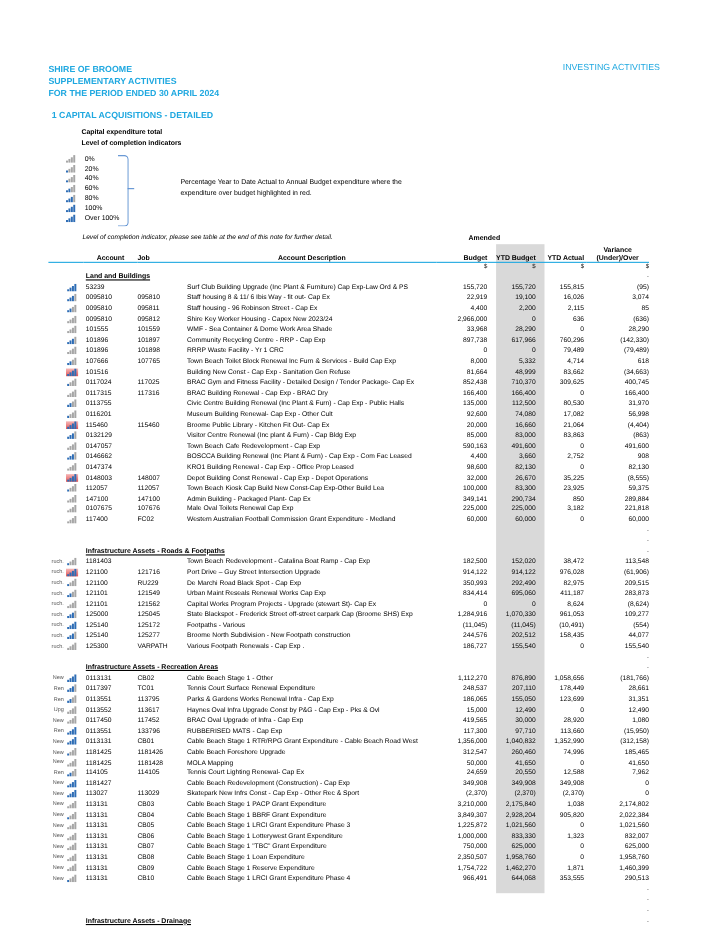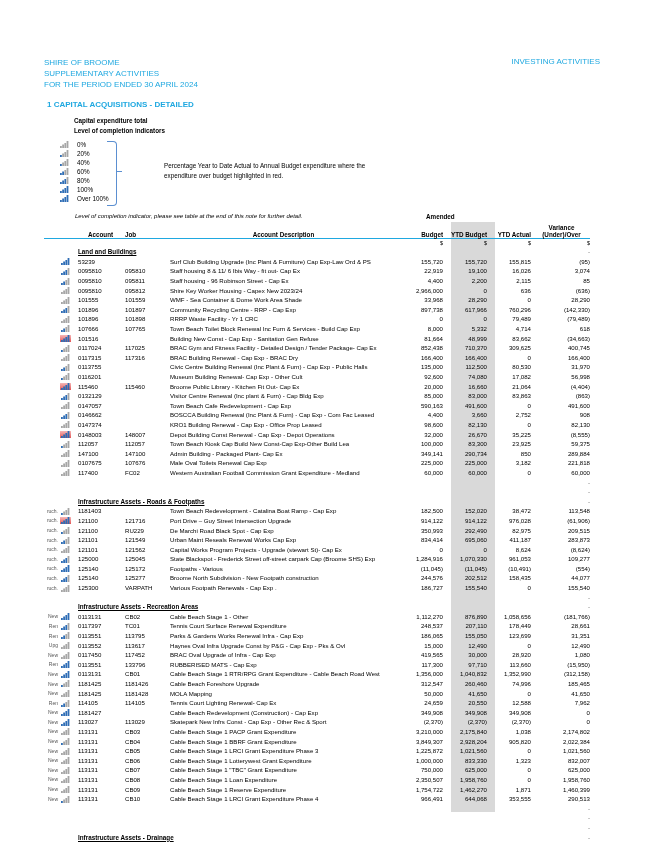--- a/index.html
+++ b/index.html
@@ -1,17 +1,17 @@
 <!DOCTYPE html>
 <html><head>
 <meta charset="utf-8">
 <style>
   html, body { margin: 0; padding: 0; background: #ffffff; }
   body { width: 652px; height: 844px; position: relative; overflow: hidden; font-family: "Liberation Sans", sans-serif; color: #000; }
-  .hdr { position: absolute; left: 44px; font-weight: normal; font-size: 8px; color: #1fa8e0; line-height: 11px; text-align: right; }
+  .hdr { position: absolute; left: 44px; font-weight: bold; font-size: 8px; color: #1fa8e0; line-height: 11px; text-align: right; }
   .hdr-right { position: absolute; right: 52px; top: 57px; font-weight: normal; font-size: 8px; color: #1fa8e0; }
   .section-title { position: absolute; left: 47px; top: 100px; font-weight: bold; font-size: 8px; color: #1fa8e0; }
   .sub { position: absolute; left: 74px; font-weight: bold; font-size: 6.3px; }
   .legend { position: absolute; left: 59px; top: 140px; font-size: 6.3px; }
   .legend-row { display: flex; align-items: center; height: 9px; }
   .legend-row .ic { margin-right: 7px; }
   .brace { position: absolute; left: 107px; top: 141px; width: 9px; height: 63px; border: 1px solid #5b8fd1; border-left: none; border-radius: 0 4px 4px 0; }
   .brace-tip { position: absolute; left: 116px; top: 171px; width: 6px; height: 1px; background: #5b8fd1; }
   .legend-note { position: absolute; left: 164px; top: 161px; font-size: 6.3px; line-height: 10px; }
   .level-note { position: absolute; left: 75px; top: 213px; font-size: 6px; font-style: italic; }

